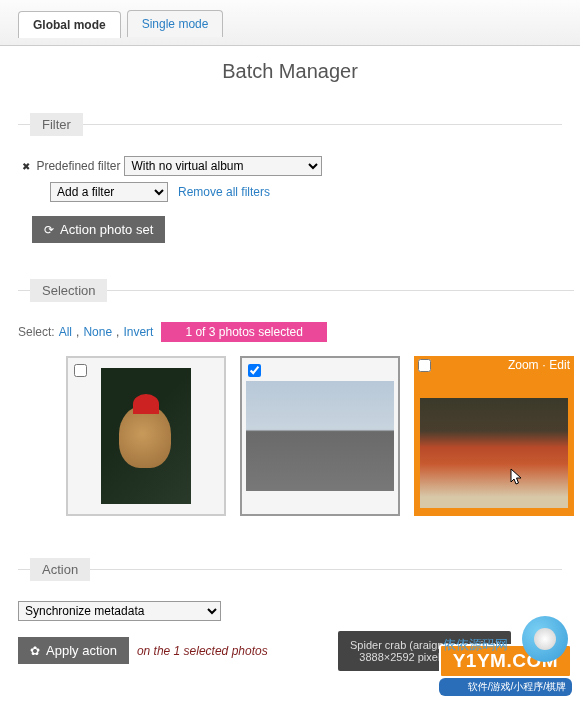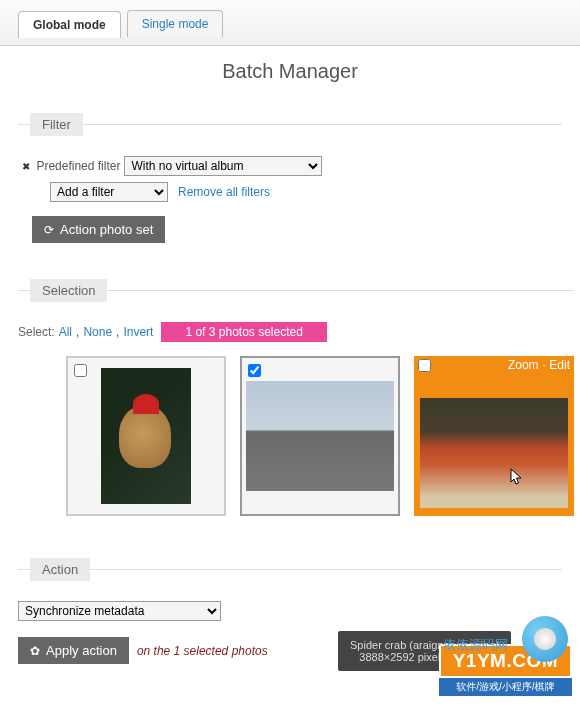--- a/index.html
+++ b/index.html
@@ -36,21 +36,21 @@
 .img3 { width: 148px; height: 110px; margin-top: 34px; background: linear-gradient(#3a3a2a 0%, #4a3e2e 30%, #b84a2a 45%, #c85a30 60%, #d8c8a8 90%); position: relative; }
 .cursor { position: absolute; bottom: 22px; right: 44px; width: 14px; height: 18px; pointer-events: none; }
 .cursor svg { display: block; }
 .tooltip { position: absolute; left: 338px; top: 518px; background: #444; color: #ddd; font-size: 11px; padding: 8px 12px; text-align: center; border-radius: 2px; z-index: 10; white-space: nowrap; }
 .action-row { display: flex; align-items: center; gap: 8px; margin: 8px 0; }
 .hint { color: #7f1d1d; font-style: italic; }
 .watermark { position: absolute; right: 8px; bottom: 8px; z-index: 20; }
 .wm-bubble { width: 46px; height: 46px; background: radial-gradient(circle at 35% 35%, #7ad0f4, #3a9dd8); border-radius: 50%; position: absolute; right: 4px; top: -28px; display: flex; align-items: center; justify-content: center; }
 .wm-bubble::after { content: ""; width: 22px; height: 22px; background: radial-gradient(circle,#fff,#ccc); border-radius: 50%; }
 .wm-text { background: #f28c13; color: #fff; font-weight: bold; font-size: 19px; padding: 4px 12px; border: 2px solid #fff; border-radius: 3px; letter-spacing: 0.5px; }
-.wm-sub { background: #2a6db8; color: #fff; font-size: 10px; padding: 2px 6px; text-align: center; }
+.wm-sub { background: #2a6db8; color: #fff; font-size: 10px; padding: 2px 6px; text-align: right; border-radius: 6px; }
 </style>
 </head>
 <body>
 
 <div class="tabs">
   <div class="tab active">Global mode</div>
   <div class="tab inactive">Single mode</div>
 </div>
 
 <div class="page-title">Batch Manager</div>

